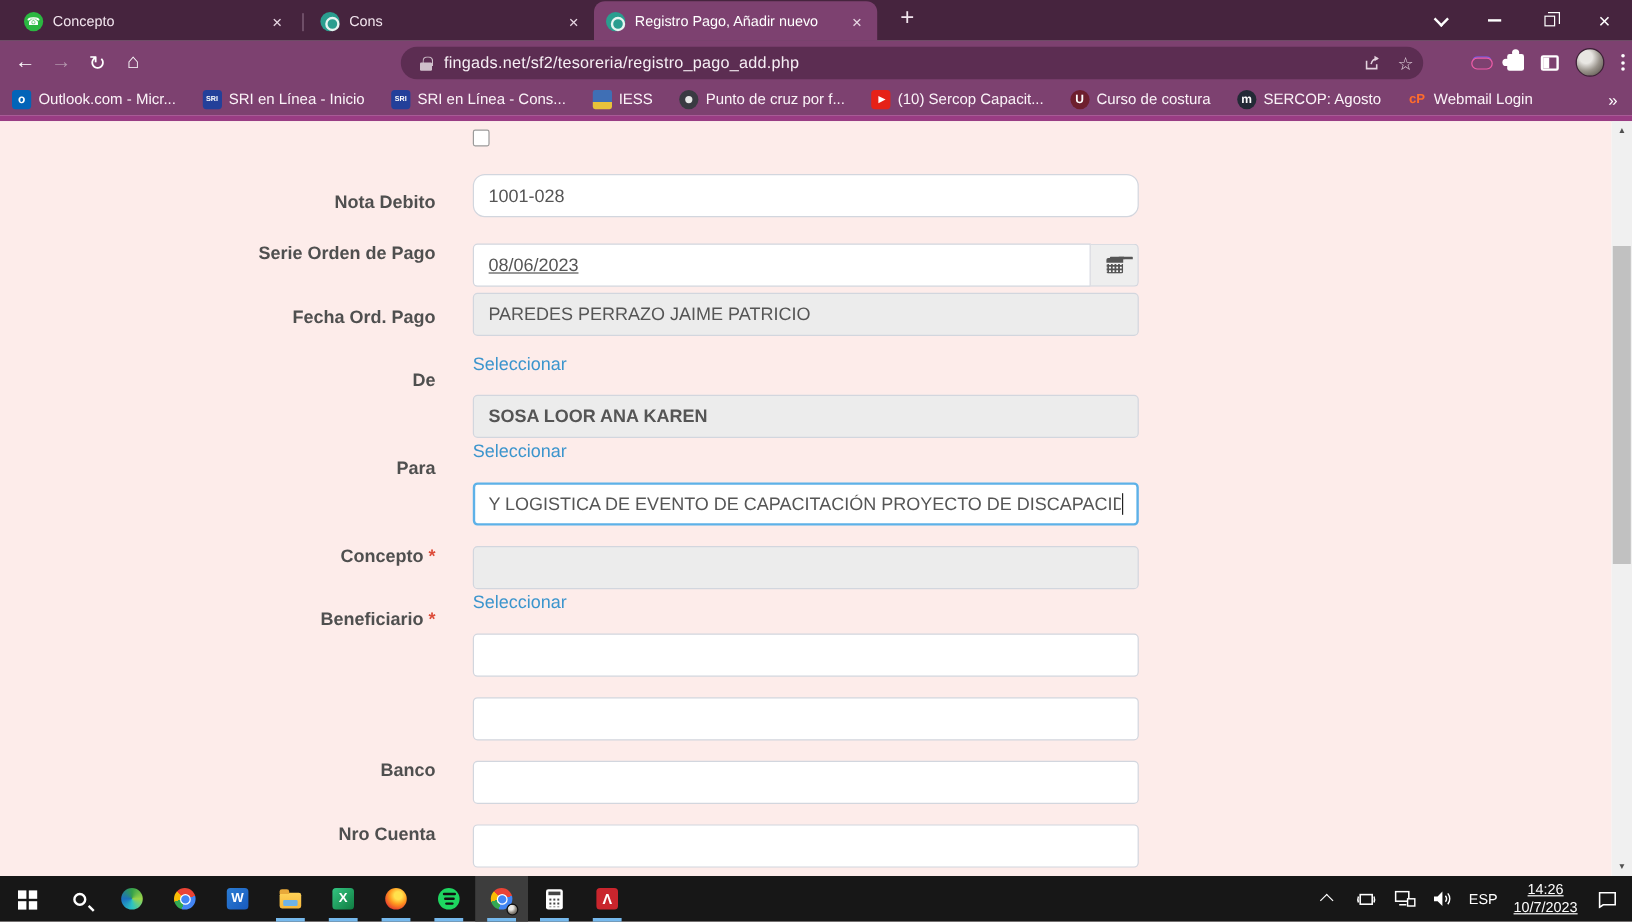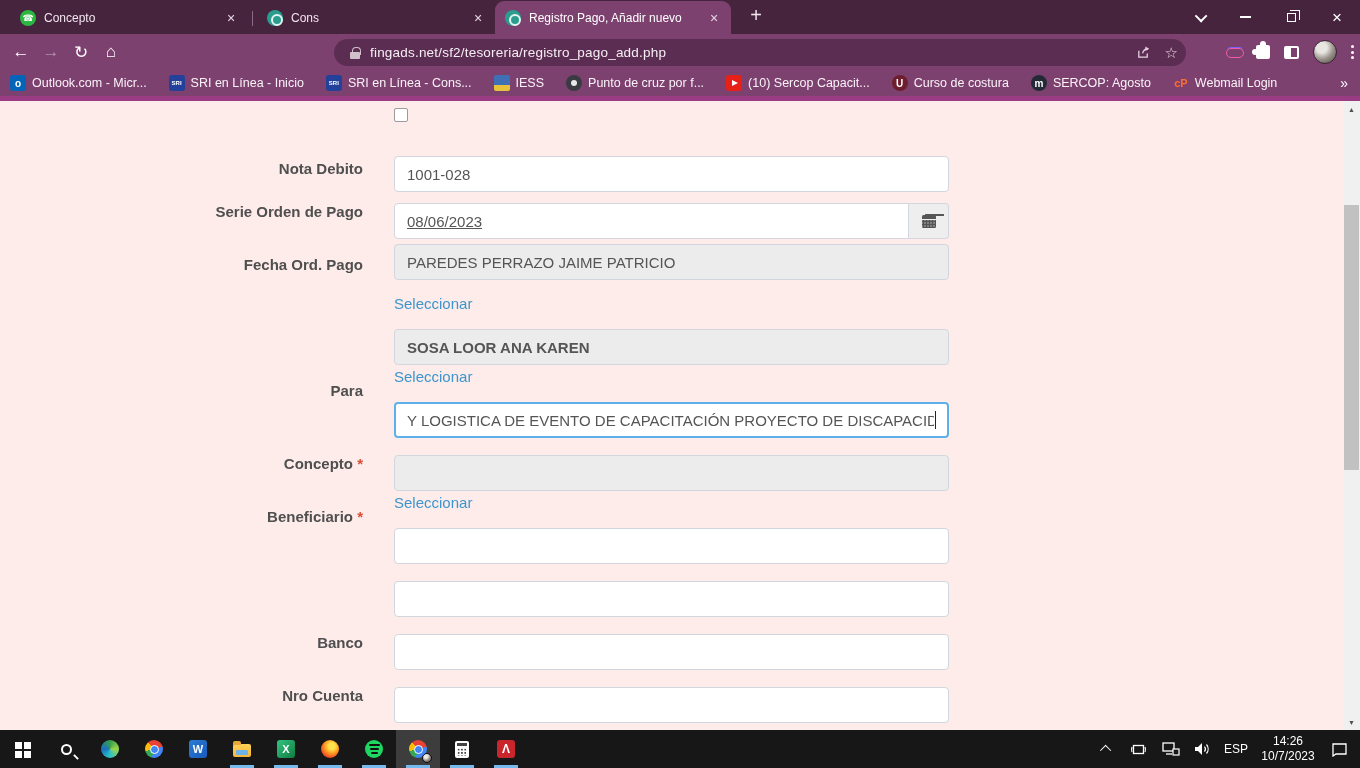--- a/index.html
+++ b/index.html
@@ -108,21 +108,21 @@
   .spotify-ico i:nth-child(1){width:11px;} .spotify-ico i:nth-child(2){width:9px;} .spotify-ico i:nth-child(3){width:7px;}
   .avatar-badge { position:absolute; right:8px; bottom:5px; width:10px; height:10px; border-radius:50%; background:radial-gradient(circle at 35% 30%, #ece9e4 0 25%, #938d85 55%, #3f3a33 100%); border:1px solid #111; }
   .calc-ico { width:14px; height:17px; background:#fff; border-radius:2px; position:relative; }
   .calc-ico::before { content:""; position:absolute; left:2px; top:2px; width:10px; height:3px; background:#444; }
   .calc-ico::after { content:""; position:absolute; left:2px; top:7px; width:10px; height:8px; background-image:radial-gradient(#444 1px, transparent 1.2px); background-size:3.3px 3.3px; }
   .pdf-ico { width:18px; height:18px; background:#c9252d; border-radius:3px; color:#fff; font-size:12px; font-weight:bold; display:flex; align-items:center; justify-content:center; }
 
   #tray { position:absolute; right:0; top:730px; height:38px; display:flex; align-items:center; gap:10px; padding-right:10px; color:#fff; }
   .tray-ico { display:flex; align-items:center; justify-content:center; width:22px; height:38px; }
   #tray-lang { font-size:12px; }
-  #tray-clock { text-align:center; font-size:12px; line-height:15px; min-width:60px; }
+  #tray-clock { text-align:center; font-size:12px; line-height:15px; min-width:60px;text-decoration:underline; }
   .chev-up { width:8px; height:8px; border-left:1.5px solid #fff; border-top:1.5px solid #fff; transform:rotate(45deg) translateY(2px); }
 </style>
 </head>
 <body>
 
 <div id="titlebar">
   <div style="width:10px"></div>
   <div class="tab inactive">
     <span class="favicon whatsapp">☎</span>
     <span class="tab-label">Concepto</span>
@@ -227,28 +227,29 @@
   <div id="bm-more">»</div>
 </div>
 
 <div id="header-strip"></div>
 <div id="content">
 
   <div class="flabel" style="top:15px">Nota Debito</div>
   <div class="chk" style="top:7px"></div>
 
   <div class="flabel" style="top:58px">Serie Orden de Pago</div>
-  <input class="finput" style="top: 55px;" value="1001-028">
+  <input class="finput" style="top: 44px; border-radius: 10px;" value="1001-028">
 
   <div class="flabel" style="top:111px">Fecha Ord. Pago</div>
   <input class="finput short" style="top: 102px; text-decoration: underline;" value="08/06/2023">
   <div class="addon" style="top:102px">
       <span class="cal-ico"></span>
     </div>
 
+  <div class="flabel" style="top:164px">De</div>
   <input class="finput disabled" style="top: 143px;" disabled="" value="PAREDES PERRAZO JAIME PATRICIO">
   <a class="sel-link" style="top:194px">Seleccionar</a>
 
   <div class="flabel" style="top:237px">Para</div>
   <input class="finput disabled" style="top: 228px; font-weight: bold;" disabled="" value="SOSA LOOR ANA KAREN">
   <a class="sel-link" style="top:267px">Seleccionar</a>
 
   <div class="flabel" style="top:310px"><span>Concepto</span> <span class="req">*</span></div>
   <div class="finput div-input focused" style="top:301px">
     <span style="white-space:nowrap; overflow:hidden;">Y LOGISTICA DE EVENTO DE CAPACITACIÓN PROYECTO DE DISCAPACIDAD MIES</span>

